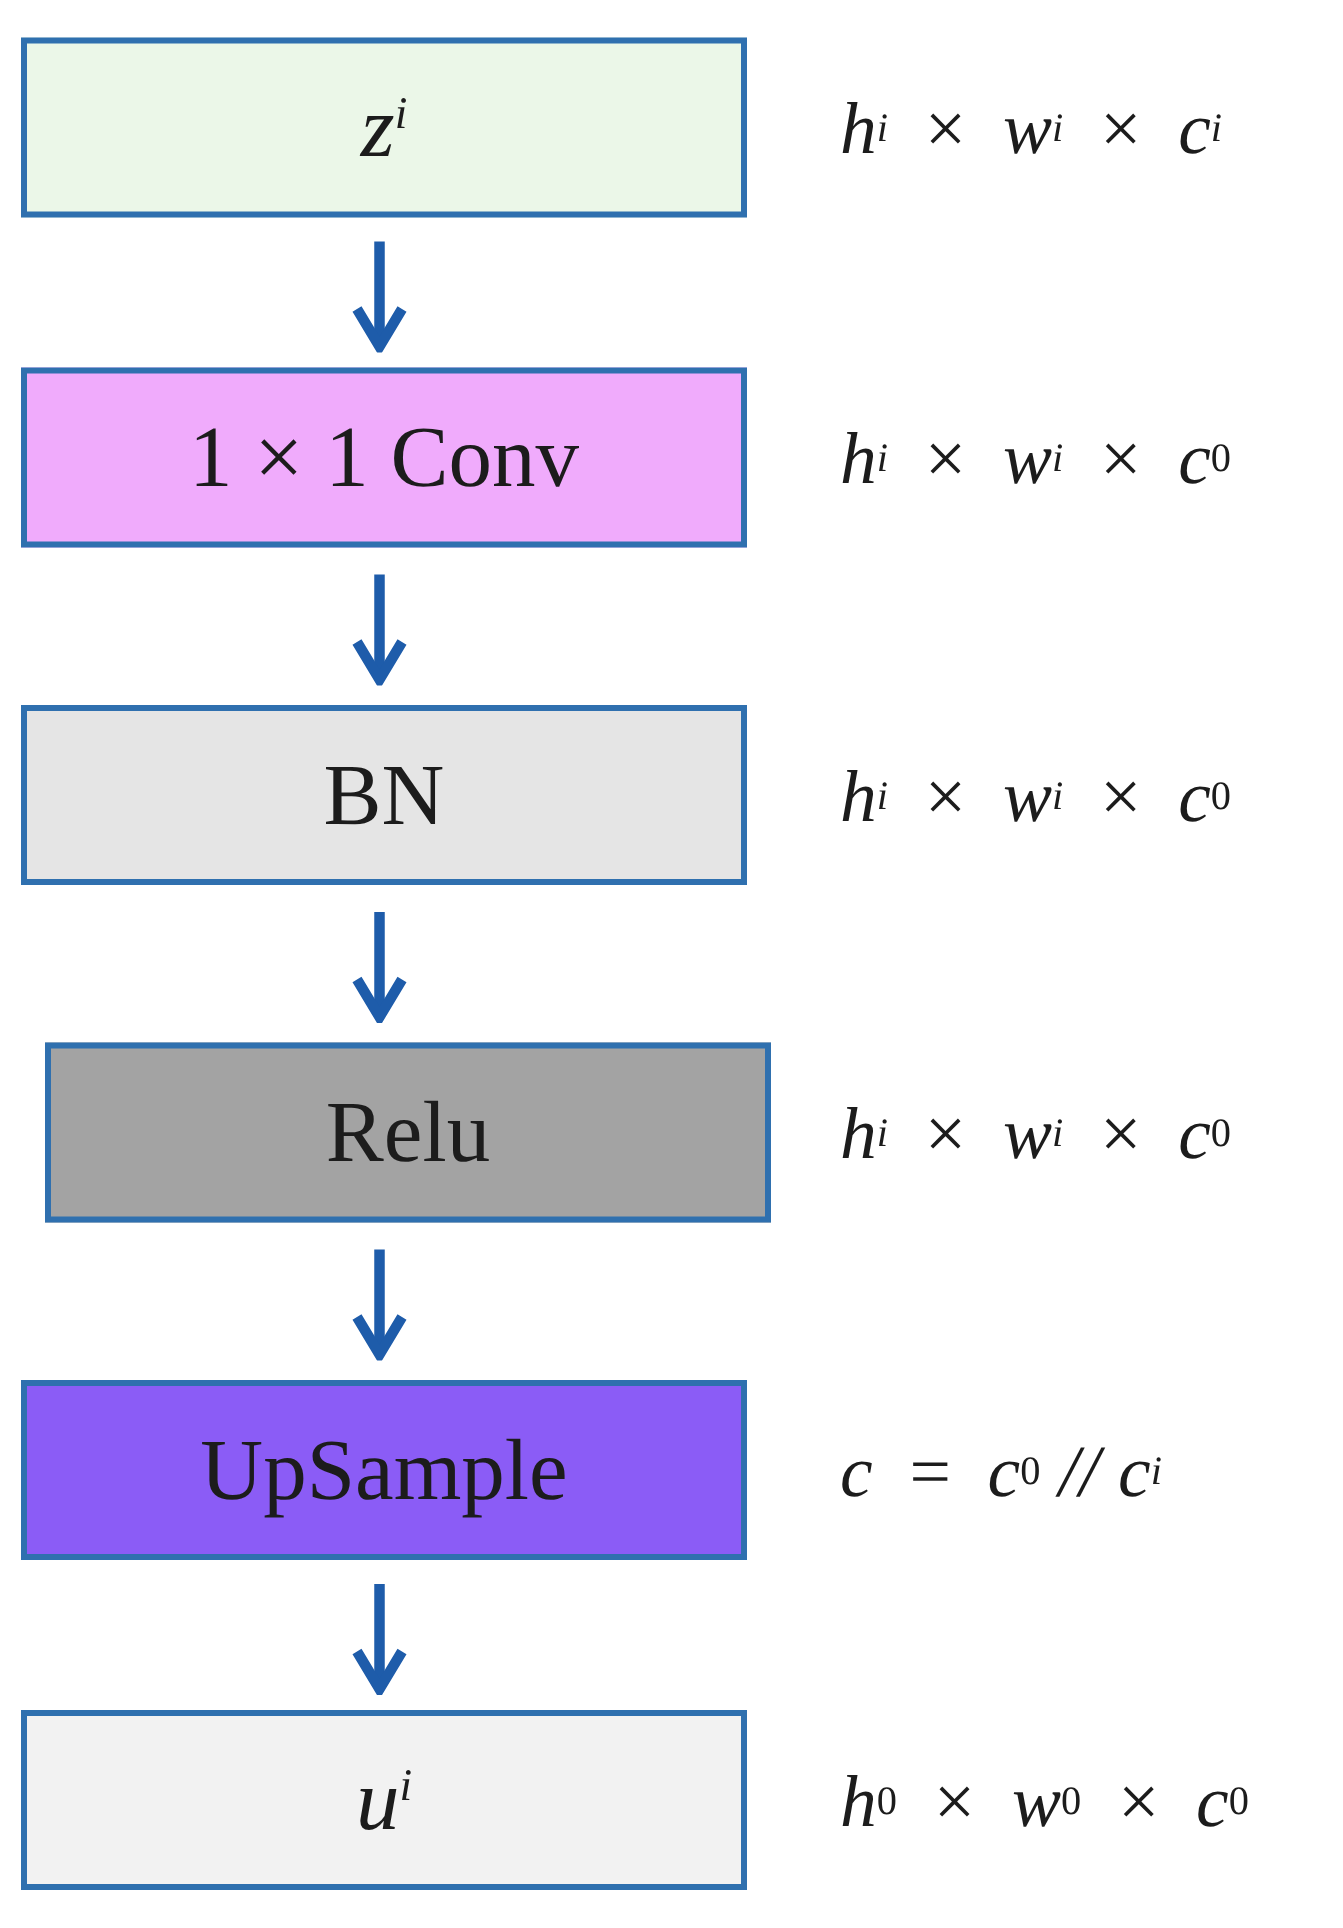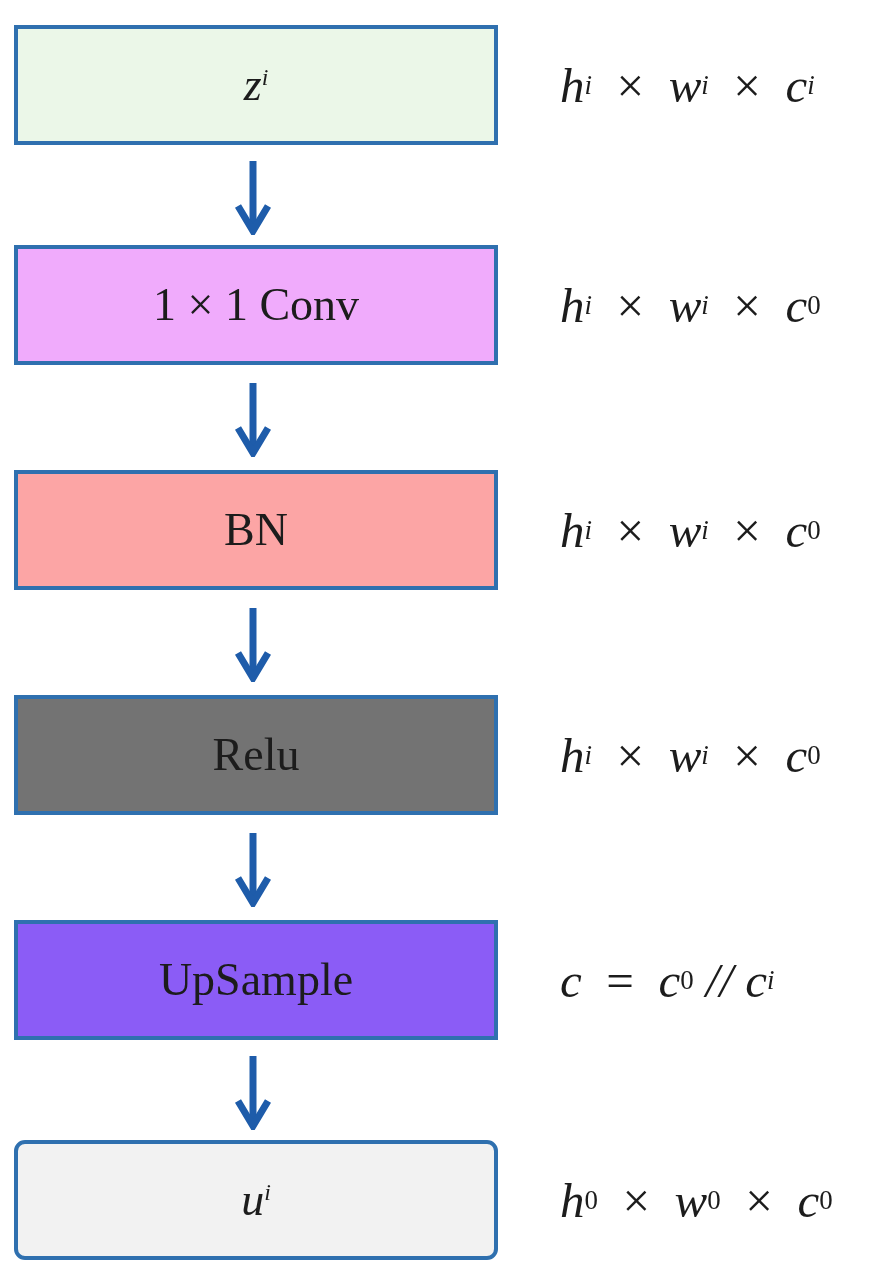--- a/index.html
+++ b/index.html
@@ -9,21 +9,21 @@
     position:relative;
     font-family:"Liberation Serif", serif;
     overflow:hidden;
   }
   .node {
     position:absolute; left:14px; width:484px; height:120px;
     border:4px solid #2f70af;
     box-sizing:border-box;
     display:flex; align-items:center; justify-content:center;
   }
-  .node-label { font-size:46px; color:#1c1c1c; line-height:1; }
+  .node-label { font-size:58px; color:#1c1c1c; line-height:1; }
   .node-label sup { font-size:0.52em; vertical-align:0.62em; line-height:0; }
   .ann {
     position:absolute; left:560px; width:335px; height:120px;
     display:flex; align-items:center;
     font-size:49px; color:#1c1c1c; white-space:pre; line-height:1;
   }
   .ann sup { font-size:0.55em; vertical-align:0.5em; line-height:0; }
   .it { font-style:italic; }
   .up { font-style:normal; }
   .arrow { position:absolute; left:233px; width:40px; height:76px; color:#1e5caa; }
@@ -38,30 +38,30 @@
 <body>
 
 <div>
 
   <div class="node r1" style="background-color: rgb(235, 247, 232); border-color: rgb(47, 112, 175);">
     <span class="node-label"><span class="it">z</span><sup class="it">i</sup></span>
   </div>
   <div class="node r2" style="background-color: #f0abfc; border-color: rgb(47, 112, 175);">
     <span class="node-label"><span class="up">1 × 1 Conv</span></span>
   </div>
-  <div class="node r3" style="background-color: #fca5a5; border-color: rgb(47, 112, 175);">
+  <div class="node r3" style="background-color: #e5e5e5; border-color: rgb(47, 112, 175);">
     <span class="node-label"><span class="up">BN</span></span>
   </div>
-  <div class="node r4" style="background-color: #737373; border-color: rgb(47, 112, 175);">
+  <div class="node r4" style="background-color: #a3a3a3; border-color: rgb(47, 112, 175); margin-left: 16px;">
     <span class="node-label"><span class="up">Relu</span></span>
   </div>
   <div class="node r5" style="background-color: #8b5cf6; border-color: rgb(47, 112, 175);">
     <span class="node-label"><span class="up">UpSample</span></span>
   </div>
-  <div class="node r6" style="background-color: rgb(242, 242, 242); border-color: rgb(47, 112, 175); border-radius: 11px;">
+  <div class="node r6" style="background-color: rgb(242, 242, 242); border-color: rgb(47, 112, 175);">
     <span class="node-label"><span class="it">u</span><sup class="it">i</sup></span>
   </div>
 
   <div class="ann r1"><span class="it">h</span><sup class="it">i</sup><span class="up">  ×  </span><span class="it">w</span><sup class="it">i</sup><span class="up">  ×  </span><span class="it">c</span><sup class="it">i</sup></div>
   <div class="ann r2"><span class="it">h</span><sup class="it">i</sup><span class="up">  ×  </span><span class="it">w</span><sup class="it">i</sup><span class="up">  ×  </span><span class="it">c</span><sup class="up">0</sup></div>
   <div class="ann r3"><span class="it">h</span><sup class="it">i</sup><span class="up">  ×  </span><span class="it">w</span><sup class="it">i</sup><span class="up">  ×  </span><span class="it">c</span><sup class="up">0</sup></div>
   <div class="ann r4"><span class="it">h</span><sup class="it">i</sup><span class="up">  ×  </span><span class="it">w</span><sup class="it">i</sup><span class="up">  ×  </span><span class="it">c</span><sup class="up">0</sup></div>
   <div class="ann r5"><span class="it">c</span><span class="up">  =  </span><span class="it">c</span><sup class="up">0</sup><span class="it"> // </span><span class="it">c</span><sup class="it">i</sup></div>
   <div class="ann r6"><span class="it">h</span><sup class="up">0</sup><span class="up">  ×  </span><span class="it">w</span><sup class="up">0</sup><span class="up">  ×  </span><span class="it">c</span><sup class="up">0</sup></div>
 

